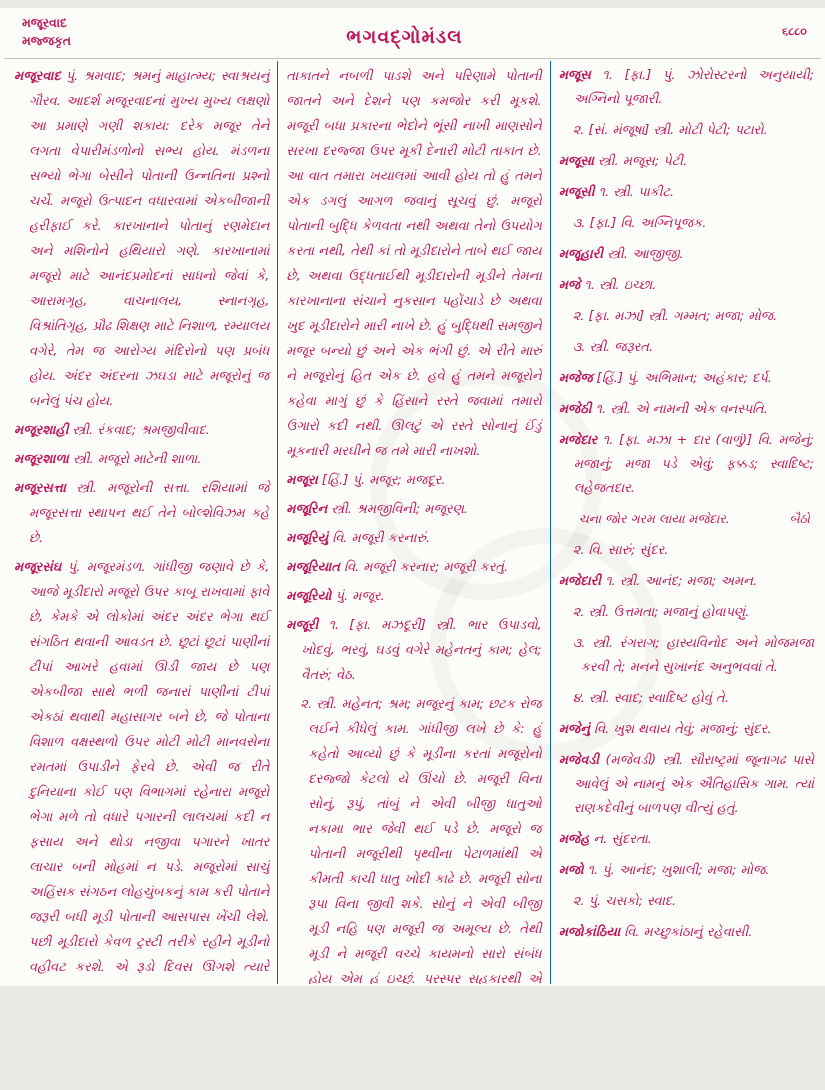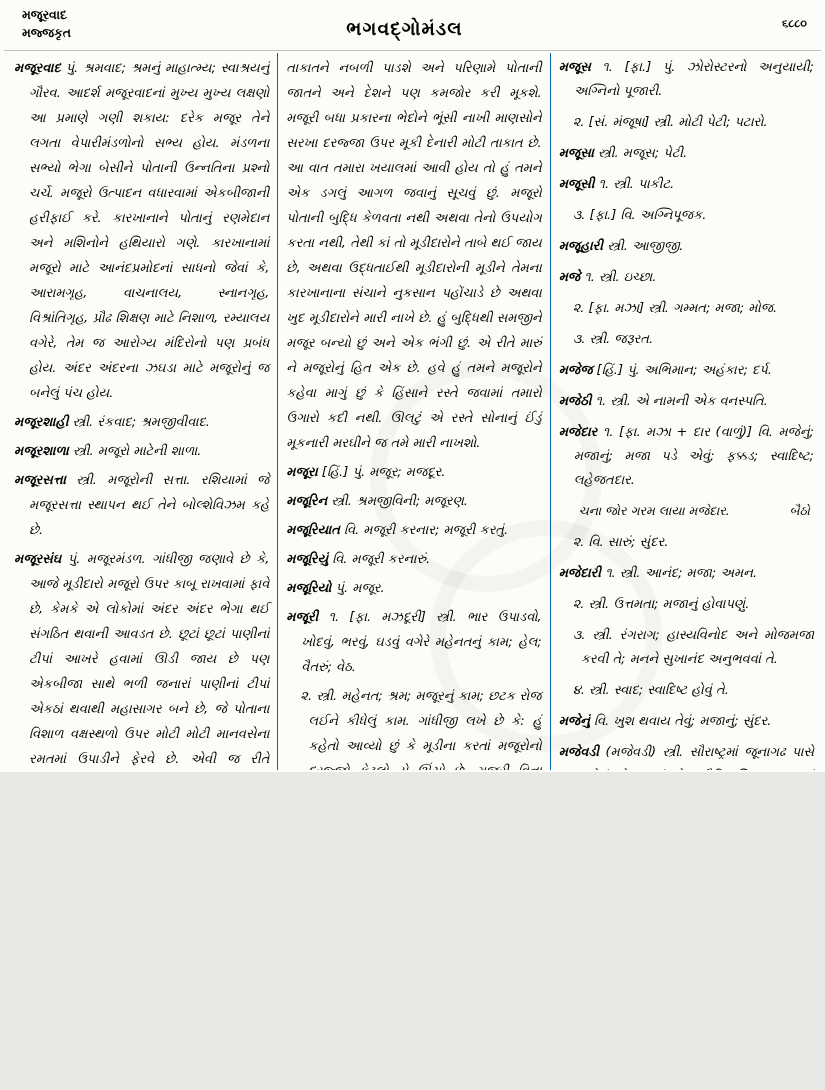--- a/index.html
+++ b/index.html
@@ -1,23 +1,23 @@
 <!DOCTYPE html>
 <html><head>
 <meta charset="utf-8">
 <style>
   html,body{margin:0;padding:0;background:#e8e8e4;}
   .page{
     position:relative;
-    width:825px;height:772px;
-    margin:0 auto;
+    width:825px;height:978px;
+    margin:8px auto;
     background:#fcfcf9;
     overflow:hidden;
     font-family:"DejaVu Sans",sans-serif;
-    color:#000000;
+    color:#be185d;
     box-sizing:border-box;
   }
   
   .header{position:absolute;top:5px;left:0;right:0;height:44px;}
   .running-head{position:absolute;left:22px;top:1px;font-weight:bold;font-size:12.5px;line-height:18px;}
   .running-head div{white-space:nowrap;}
   .center-title{position:absolute;left:0;right:16px;top:12px;text-align:center;font-weight:bold;font-size:19px;letter-spacing:1px;}
   .page-number{position:absolute;right:18px;top:12px;font-weight:bold;font-size:11px;}
   .head-rule{position:absolute;top:50px;left:4px;right:4px;border-top:1px solid #c2c2bc;}
   
@@ -61,22 +61,22 @@
         <p class="block entry"><b>મજૂરવાદ</b> <span>પું. શ્રમવાદ; શ્રમનું માહાત્મ્ય; સ્વાશ્રયનું ગૌરવ. આદર્શ મજૂરવાદનાં મુખ્ય મુખ્ય લક્ષણો આ પ્રમાણે ગણી શકાય: દરેક મજૂર તેને લગતા વેપારીમંડળોનો સભ્ય હોય. મંડળના સભ્યો ભેગા બેસીને પોતાની ઉન્નતિના પ્રશ્નો ચર્ચે. મજૂરો ઉત્પાદન વધારવામાં એકબીજાની હરીફાઈ કરે. કારખાનાને પોતાનું રણમેદાન અને મશિનોને હથિયારો ગણે. કારખાનામાં મજૂરો માટે આનંદપ્રમોદનાં સાધનો જેવાં કે, આરામગૃહ, વાચનાલય, સ્નાનગૃહ, વિશ્રાંતિગૃહ, પ્રૌઢ શિક્ષણ માટે નિશાળ, રમ્યાલય વગેરે, તેમ જ આરોગ્ય મંદિરોનો પણ પ્રબંધ હોય. અંદર અંદરના ઝઘડા માટે મજૂરોનું જ બનેલું પંચ હોય.</span></p>
         <p class="block entry"><b>મજૂરશાહી</b> <span>સ્ત્રી. રંકવાદ; શ્રમજીવીવાદ.</span></p>
         <p class="block entry"><b>મજૂરશાળા</b> <span>સ્ત્રી. મજૂરો માટેની શાળા.</span></p>
         <p class="block entry"><b>મજૂરસત્તા</b> <span>સ્ત્રી. મજૂરોની સત્તા. રશિયામાં જે મજૂરસત્તા સ્થાપન થઈ તેને બોલ્શેવિઝમ કહે છે.</span></p>
         <p class="block entry"><b>મજૂરસંઘ</b> <span>પું. મજૂરમંડળ. ગાંધીજી જણાવે છે કે, આજે મૂડીદારો મજૂરો ઉપર કાબૂ રાખવામાં ફાવે છે, કેમકે એ લોકોમાં અંદર અંદર ભેગા થઈ સંગઠિત થવાની આવડત છે. છૂટાં છૂટાં પાણીનાં ટીપાં આખરે હવામાં ઊડી જાય છે પણ એકબીજા સાથે ભળી જનારાં પાણીનાં ટીપાં એકઠાં થવાથી મહાસાગર બને છે, જે પોતાના વિશાળ વક્ષસ્થળો ઉપર મોટી મોટી માનવસેના રમતમાં ઉપાડીને ફેરવે છે. એવી જ રીતે દુનિયાના કોઈ પણ વિભાગમાં રહેનારા મજૂરો ભેગા મળે તો વધારે પગારની લાલચમાં કદી ન ફસાય અને થોડા નજીવા પગારને ખાતર લાચાર બની મોહમાં ન પડે. મજૂરોમાં સાચું અહિંસક સંગઠન લોહચુંબકનું કામ કરી પોતાને જરૂરી બધી મૂડી પોતાની આસપાસ ખેંચી લેશે. પછી મૂડીદારો કેવળ ટ્રસ્ટી તરીકે રહીને મૂડીનો વહીવટ કરશે. એ રૂડો દિવસ ઊગશે ત્યારે મૂડીદારો ને મજૂરો વચ્ચે કોઈ જાતનો ભેદ રહેવાનો નથી. પછી મજૂરોને પૂરતો ખોરાક, સારાં તંદુરસ્ત ને ચોખ્ખાં રહેઠાણો, પોતાનાં બાળકો માટેની જરૂરી બધી કેળવણી, જાતની કેળવણી માટે જોઈતી નવરાશ અને તબીબી મદદ વગેરે બધું મળી રહેશે. વિશેષમાં ગાંધીજી હરિજન બંધુમાં જણાવે છે કે, હું આશા રાખું છું કે, મજૂરોમાં હિંદુ ને મુસલમાન એવો ભેદ નહિ કરવામાં આવતો હોય. હિંદુ શું કે મુસલમાન શું સૌ મજૂરો જ છે. મજૂરવર્ગની એકતાને કોમી વિખવાદનો કીડો કોરી ખાશે તો તો આખા મજૂરવર્ગની</span></p>
       </div>
     <div class="col col2">
         <p class="block cont"><span>તાકાતને નબળી પાડશે અને પરિણામે પોતાની જાતને અને દેશને પણ કમજોર કરી મૂકશે. મજૂરી બધા પ્રકારના ભેદોને ભૂંસી નાખી માણસોને સરખા દરજ્જા ઉપર મૂકી દેનારી મોટી તાકાત છે. આ વાત તમારા ખયાલમાં આવી હોય તો હું તમને એક ડગલું આગળ જવાનું સૂચવું છું. મજૂરો પોતાની બુદ્ધિ કેળવતા નથી અથવા તેનો ઉપયોગ કરતા નથી, તેથી કાં તો મૂડીદારોને તાબે થઈ જાય છે, અથવા ઉદ્ધતાઈથી મૂડીદારોની મૂડીને તેમના કારખાનાના સંચાને નુકસાન પહોંચાડે છે અથવા ખુદ મૂડીદારોને મારી નાખે છે. હું બુદ્ધિથી સમજીને મજૂર બન્યો છું અને એક ભંગી છું. એ રીતે મારું ને મજૂરોનું હિત એક છે. હવે હું તમને મજૂરોને કહેવા માગું છું કે હિંસાને રસ્તે જવામાં તમારો ઉગારો કદી નથી. ઊલટું એ રસ્તે સોનાનું ઈંડું મૂકનારી મરઘીને જ તમે મારી નાખશો.</span></p>
         <p class="block entry"><b>મજૂરા</b> <span>[હિં.] પું. મજૂર; મજદૂર.</span></p>
         <p class="block entry"><b>મજૂરિન</b> <span>સ્ત્રી. શ્રમજીવિની; મજૂરણ.</span></p>
+        <p class="block entry"><b>મજૂરિયું</b> <span>વિ. મજૂરી કરનારું.</span></p>
         <p class="block entry"><b>મજૂરિયાત</b> <span>વિ. મજૂરી કરનાર; મજૂરી કરતું.</span></p>
-        <p class="block entry"><b>મજૂરિયું</b> <span>વિ. મજૂરી કરનારું.</span></p>
         <p class="block entry"><b>મજૂરિયો</b> <span>પું. મજૂર.</span></p>
         <p class="block entry"><b>મજૂરી</b> <span>૧. [ફા. મઝદૂરી] સ્ત્રી. ભાર ઉપાડવો, ખોદવું, ભરવું, ઘડવું વગેરે મહેનતનું કામ; હેલ; વૈતરું; વેઠ.</span></p>
         <p class="block sense"><span>૨. સ્ત્રી. મહેનત; શ્રમ; મજૂરનું કામ; છટક રોજ લઈને કીધેલું કામ. ગાંધીજી લખે છે કે: હું કહેતો આવ્યો છું કે મૂડીના કરતાં મજૂરોનો દરજ્જો કેટલો યે ઊંચો છે. મજૂરી વિના સોનું, રૂપું, તાંબું ને એવી બીજી ધાતુઓ નકામા ભાર જેવી થઈ પડે છે. મજૂરો જ પોતાની મજૂરીથી પૃથ્વીના પેટાળમાંથી એ કીમતી કાચી ધાતુ ખોદી કાઢે છે. મજૂરી સોના રૂપા વિના જીવી શકે. સોનું ને એવી બીજી મૂડી નહિ પણ મજૂરી જ અમૂલ્ય છે. તેથી મૂડી ને મજૂરી વચ્ચે કાયમનો સારો સંબંધ હોય એમ હું ઇચ્છું. પરસ્પર સહકારથી એ બંને અનેક ચમત્કારો કરી શકશે. પરંતુ એ રૂડો દિવસ તો જ આવે જે મજૂરો અંદર અંદર સહકાર કરવા જેટલી બુદ્ધિ કેળવે અને પછી માનભરી સમાનતાને દાવે મૂડીદારોને પોતાનો સહકાર આપે.</span></p>
       </div>
     <div class="col col3">
         <p class="block entry"><b>મજૂસ</b> <span>૧. [ફા.] પું. ઝોરોસ્ટરનો અનુયાયી; અગ્નિનો પૂજારી.</span></p>
         <p class="block sense"><span>૨. [સં. મંજૂષા] સ્ત્રી. મોટી પેટી; પટારો.</span></p>
         <p class="block entry"><b>મજૂસા</b> <span>સ્ત્રી. મજૂસ; પેટી.</span></p>
         <p class="block entry"><b>મજૂસી</b> <span>૧. સ્ત્રી. પાકીટ.</span></p>
         <p class="block sense"><span>૩. [ફા.] વિ. અગ્નિપૂજક.</span></p>

